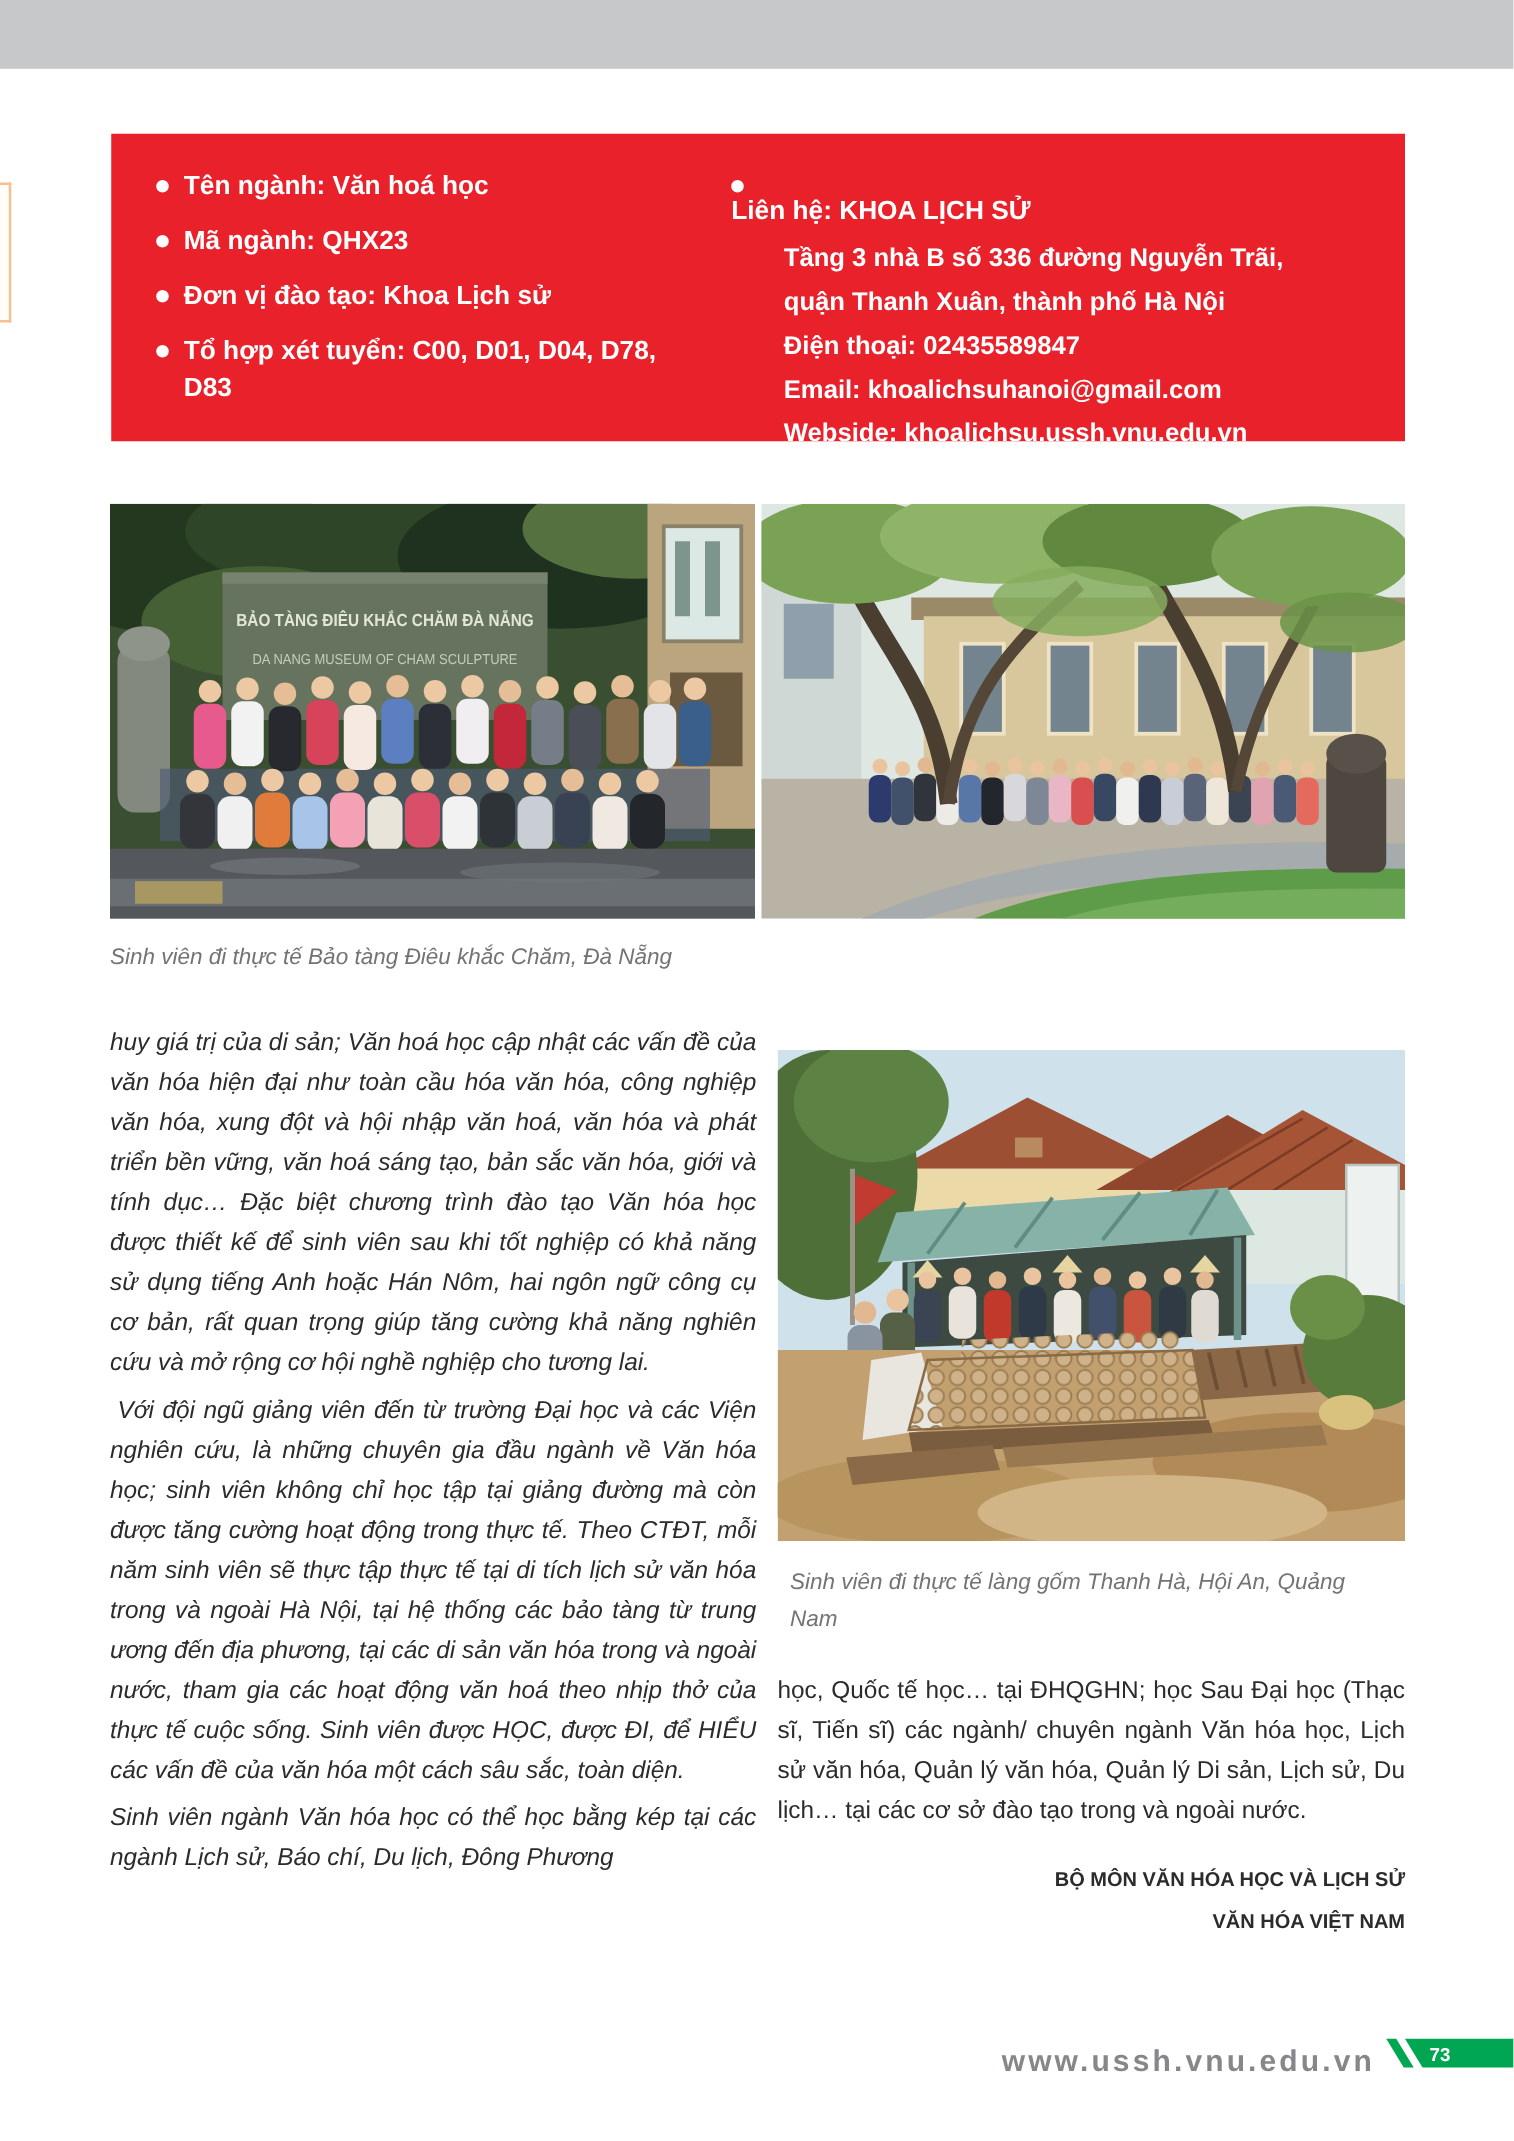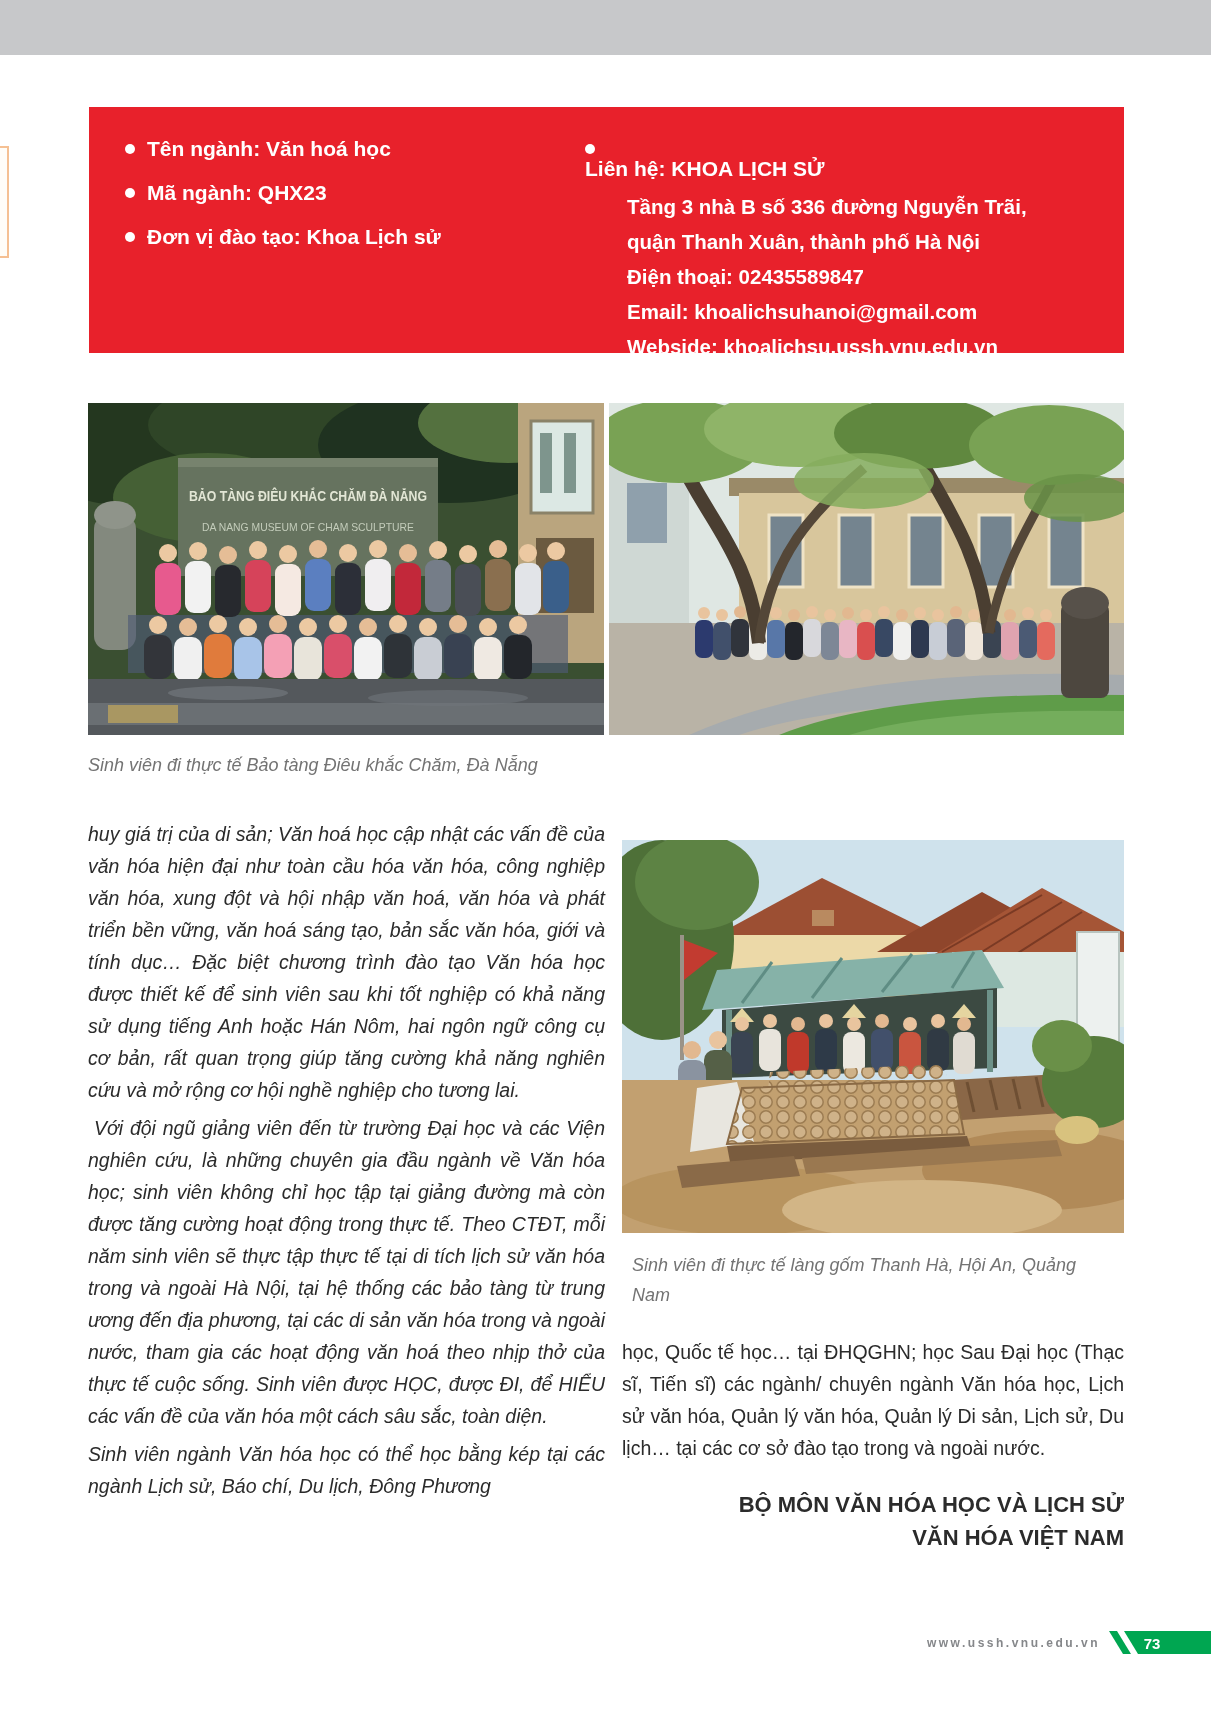--- a/index.html
+++ b/index.html
@@ -31,24 +31,24 @@
   .caption1{left:88px;top:750px;width:540px;}
   .caption2{left:632px;top:1250px;width:462px;}
 
   .bodycol{position:absolute;font-size:19.5px;line-height:32px;text-align:justify;color:#2b2b2b;}
   .col-left{left:88px;top:818px;width:517px;font-style:italic;}
   .col-right{left:622px;top:1336px;width:502px;}
   .bodycol p{margin:0 0 6px 0;}
   .bodycol p.indent{text-indent:6px;}
 
   .dept-heading{position:absolute;left:694px;top:1488px;width:430px;text-align:right;
-                font-weight:bold;font-size:22px;line-height:33px;color:#2b2b2b;}
+                font-weight:bold;font-size:16px;line-height:33px;color:#2b2b2b;}
 
   .footer-url{position:absolute;left:700px;top:1636px;width:400px;text-align:right;
-              font-weight:bold;font-size:12px;letter-spacing:2.5px;color:#85878a;}
+              font-weight:bold;font-size:24px;letter-spacing:2.5px;color:#85878a;}
   .page-badge{position:absolute;left:1100px;top:1630px;width:111px;height:25px;}
   .page-badge svg{display:block;width:100%;height:100%;}
 </style>
 </head>
 <body>
 
 <div class="page">
 
   <div class="topbar"></div>
   <div class="side-tab"></div>
@@ -59,20 +59,24 @@
         <span class="bullet"></span>
         <span>Tên ngành: Văn hoá học</span>
       </div>
       <div class="ib-item">
         <span class="bullet"></span>
         <span>Mã ngành: QHX23</span>
       </div>
       <div class="ib-item">
         <span class="bullet"></span>
         <span>Đơn vị đào tạo: Khoa Lịch sử</span>
+      </div>
+      <div class="ib-item">
+        <span class="bullet"></span>
+        <span>Tổ hợp xét tuyển: C00, D01, D04, D78, D83</span>
       </div>
     </div>
     <div class="ib-right">
       <div class="ib-contact-title">
         <span class="bullet"></span>
         <span>Liên hệ: KHOA LỊCH SỬ</span>
       </div>
       <div class="ib-contact-lines">
         <div>Tầng 3 nhà B số 336 đường Nguyễn Trãi,</div>
         <div>quận Thanh Xuân, thành phố Hà Nội</div>

